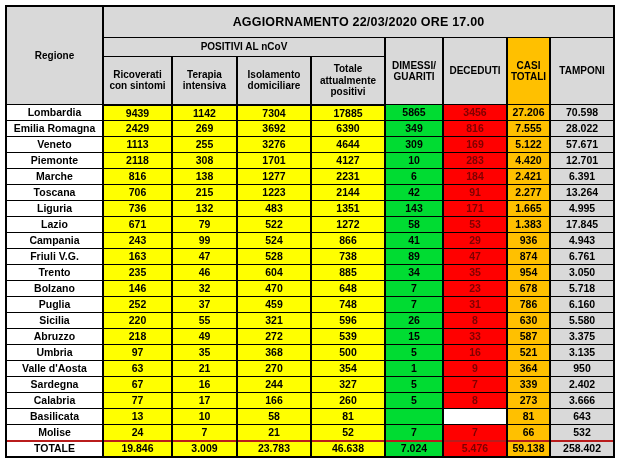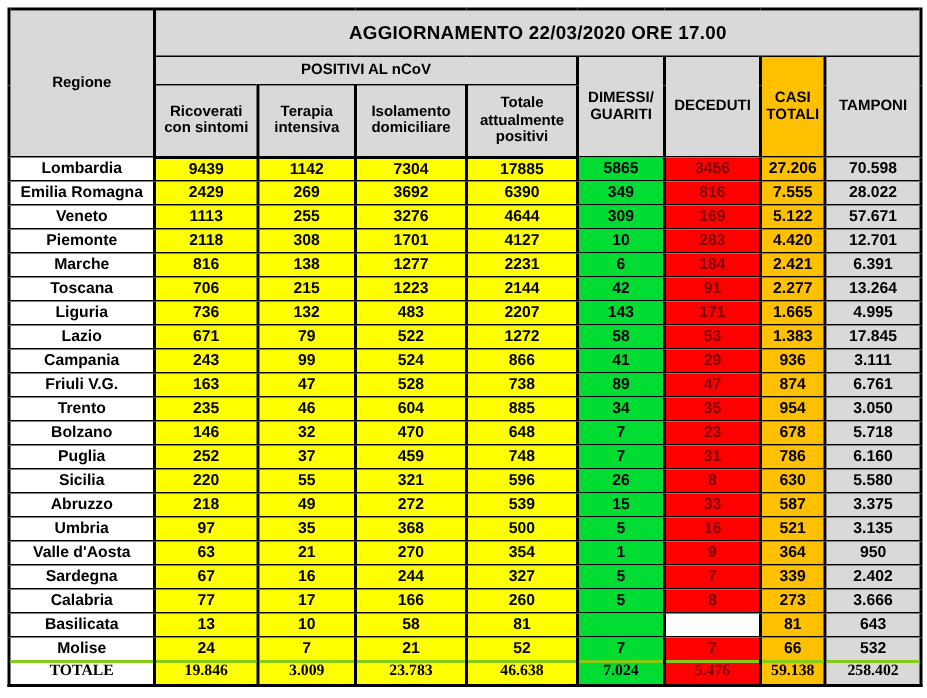--- a/index.html
+++ b/index.html
@@ -42,21 +42,21 @@
   thead th.casi-head { background: var(--orange); }
   tbody tr { height: 16px; }
   tbody td { font-size: 10.5px; line-height: 1; }
   .col-region { background: #ffffff; }
   .col-yellow { background: var(--yellow); }
   .col-green  { background: var(--green); margin-left: 40px; }
   .col-red    { background: var(--red); color: var(--red-text); }
   .col-orange { background: var(--orange); }
   .col-gray   { background: var(--gray); }
   .bg-white   { background: #ffffff !important; }
-  tr.total-row td { border-top: 2px solid #84cc16; border-bottom: 2px solid #000; font-family: Liberation Serif, serif; }
+  tr.total-row td { border-top: 2px solid #b91c1c; border-bottom: 2px solid #000; }
 </style>
 </head>
 <body>
 
 <div id="wrap">
   <table>
     <colgroup>
       <col style="width:97px">
         <col style="width:69px">
         <col style="width:65px">
@@ -151,21 +151,21 @@
           <td class="col-green">42</td>
           <td class="col-red">91</td>
           <td class="col-orange">2.277</td>
           <td class="col-gray">13.264</td>
         </tr>
         <tr>
           <td class="col-region">Liguria</td>
           <td class="col-yellow">736</td>
           <td class="col-yellow">132</td>
           <td class="col-yellow">483</td>
-          <td class="col-yellow">2207</td>
+          <td class="col-yellow">1351</td>
           <td class="col-green">143</td>
           <td class="col-red">171</td>
           <td class="col-orange">1.665</td>
           <td class="col-gray">4.995</td>
         </tr>
         <tr>
           <td class="col-region">Lazio</td>
           <td class="col-yellow">671</td>
           <td class="col-yellow">79</td>
           <td class="col-yellow">522</td>
@@ -177,21 +177,21 @@
         </tr>
         <tr>
           <td class="col-region">Campania</td>
           <td class="col-yellow">243</td>
           <td class="col-yellow">99</td>
           <td class="col-yellow">524</td>
           <td class="col-yellow">866</td>
           <td class="col-green">41</td>
           <td class="col-red">29</td>
           <td class="col-orange">936</td>
-          <td class="col-gray">3.111</td>
+          <td class="col-gray">4.943</td>
         </tr>
         <tr>
           <td class="col-region">Friuli V.G.</td>
           <td class="col-yellow">163</td>
           <td class="col-yellow">47</td>
           <td class="col-yellow">528</td>
           <td class="col-yellow">738</td>
           <td class="col-green">89</td>
           <td class="col-red">47</td>
           <td class="col-orange">874</td>

